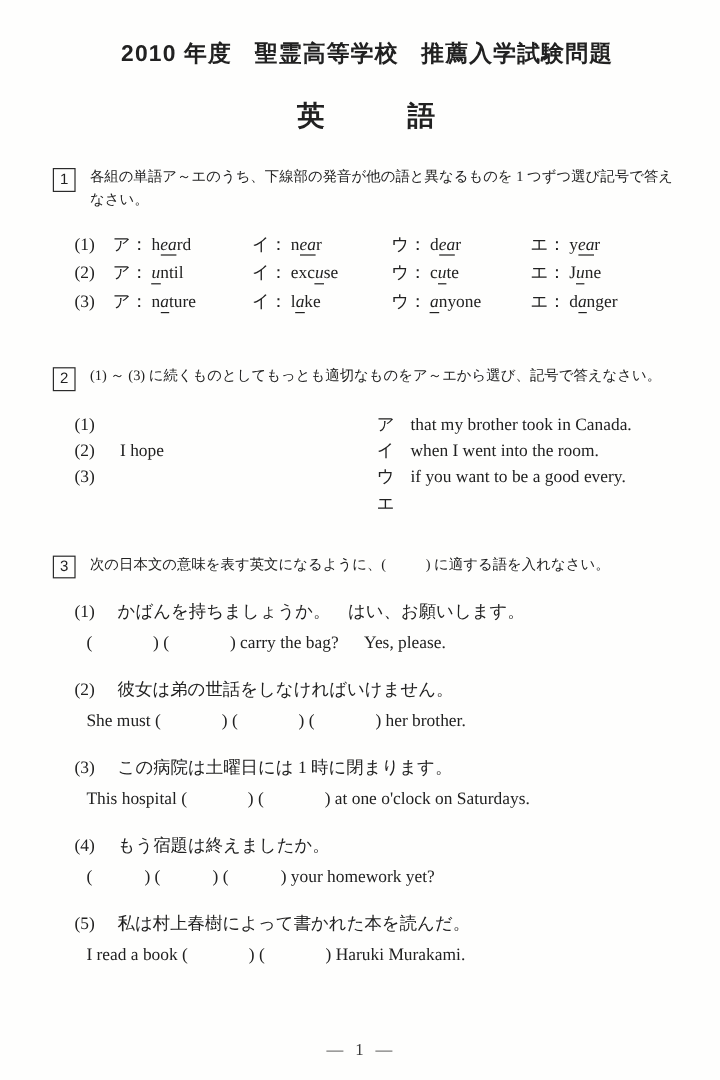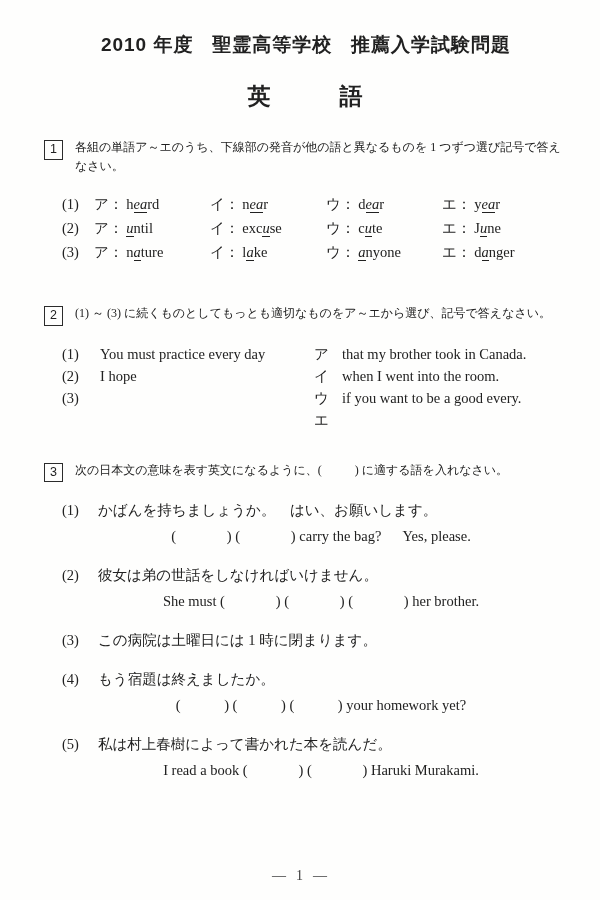--- a/index.html
+++ b/index.html
@@ -53,21 +53,21 @@
   .stem .no { width: 38px; flex: 0 0 auto; }
   .s2-choices { flex: 1; }
   .choice { display: flex; }
   .choice .ckana { width: 28px; flex: 0 0 auto; }
 
   
   .s3-items { margin-left: 20px; }
   .s3-item { margin-top: 17px; font-size: 14.5px; }
   .jp-line { display: flex; line-height: 22px; }
   .jp-line .no { width: 36px; flex: 0 0 auto; }
-  .en-line { margin: 4px 0 0 10px; line-height: 22px; text-align: center; }
+  .en-line { margin: 4px 0 0 10px; line-height: 22px; }
 
   .footer {
     position: absolute;
     left: 0; right: 0; bottom: 16px;
     text-align: center;
     font-size: 14px;
     color: #3a3a3a;
     letter-spacing: 1px;
   }
 
@@ -157,21 +157,20 @@
 
   <div class="sec mt-s2">
     <div class="sec-head">
       <span class="secnum">2</span>
       <p class="instr t">(1) ～ (3) に続くものとしてもっとも適切なものをア～エから選び、記号で答えなさい。</p>
     </div>
     <div class="s2-body">
       <div class="s2-stems">
         <div class="stem">
           <span class="no">(1)</span>
-          <span class="t">You must practice every day</span>
         </div>
         <div class="stem">
           <span class="no">(2)</span>
           <span class="t">I hope</span>
         </div>
         <div class="stem">
           <span class="no">(3)</span>
         </div>
       </div>
       <div class="s2-choices">
@@ -215,20 +214,21 @@
           <span class="t">彼女は弟の世話をしなければいけません。</span>
         </div>
         <div class="en-line t">She must (              ) (              ) (              ) her brother.</div>
       </div>
 
       <div class="s3-item">
         <div class="jp-line">
           <span class="no">(3)</span>
           <span class="t">この病院は土曜日には 1 時に閉まります。</span>
         </div>
+        <div class="en-line t">This hospital (              ) (              ) at one o'clock on Saturdays.</div>
       </div>
 
       <div class="s3-item">
         <div class="jp-line">
           <span class="no">(4)</span>
           <span class="t">もう宿題は終えましたか。</span>
         </div>
         <div class="en-line t">(            ) (            ) (            ) your homework yet?</div>
       </div>
 

